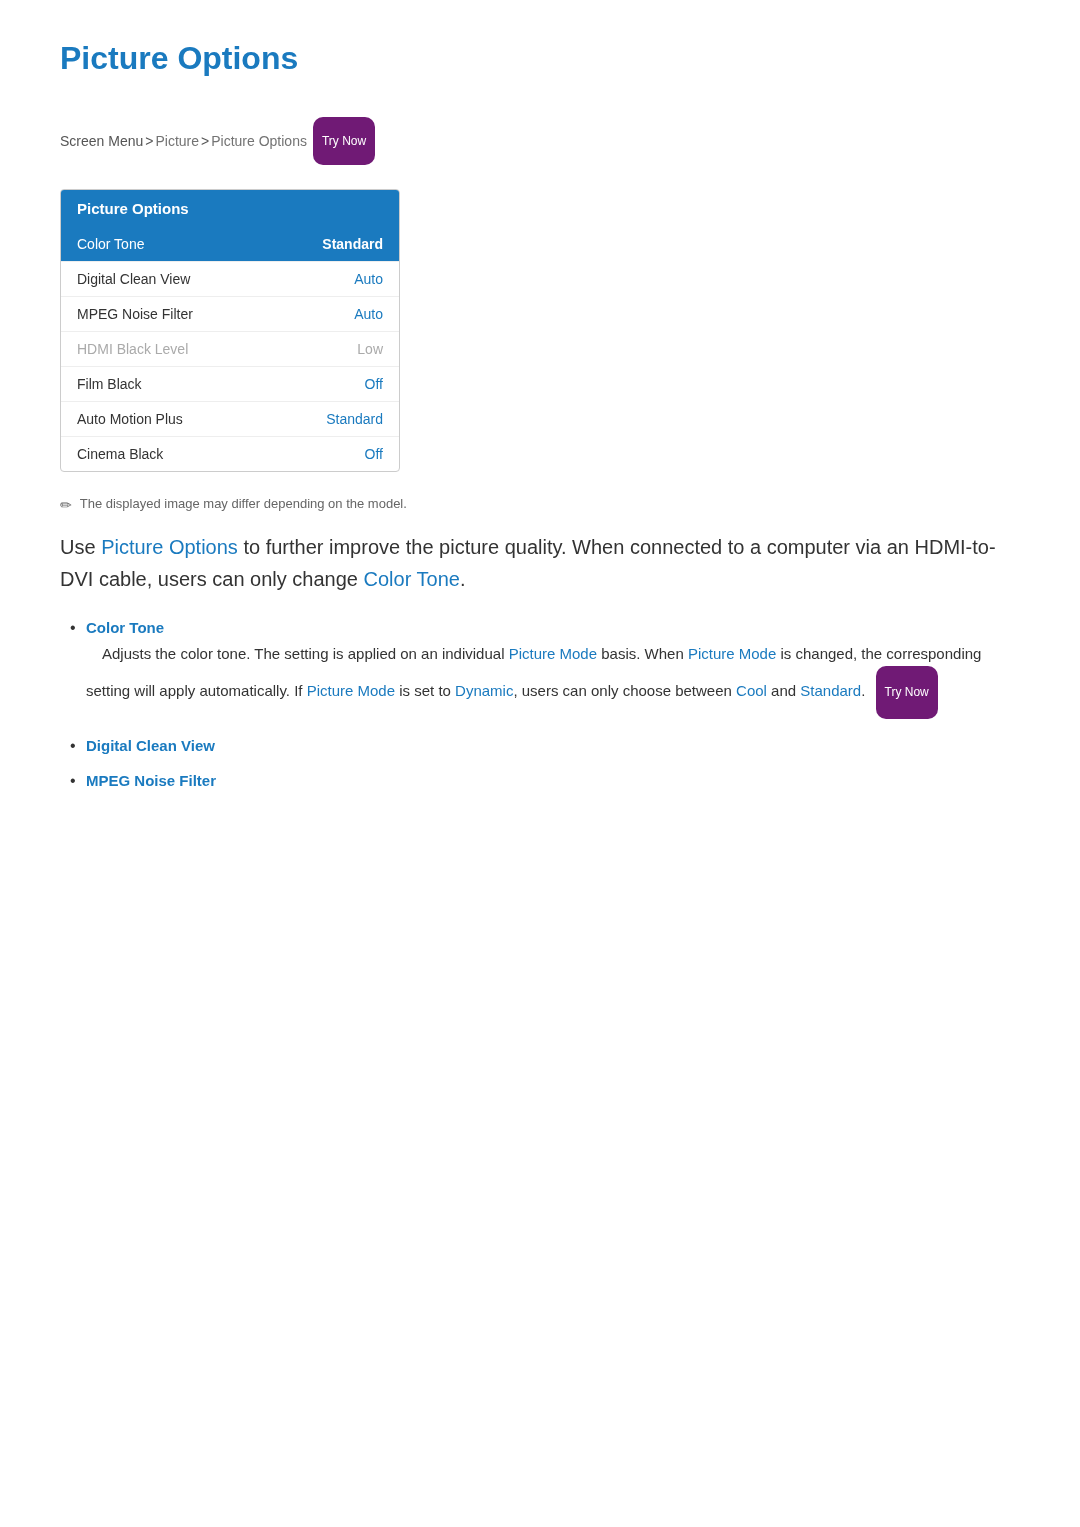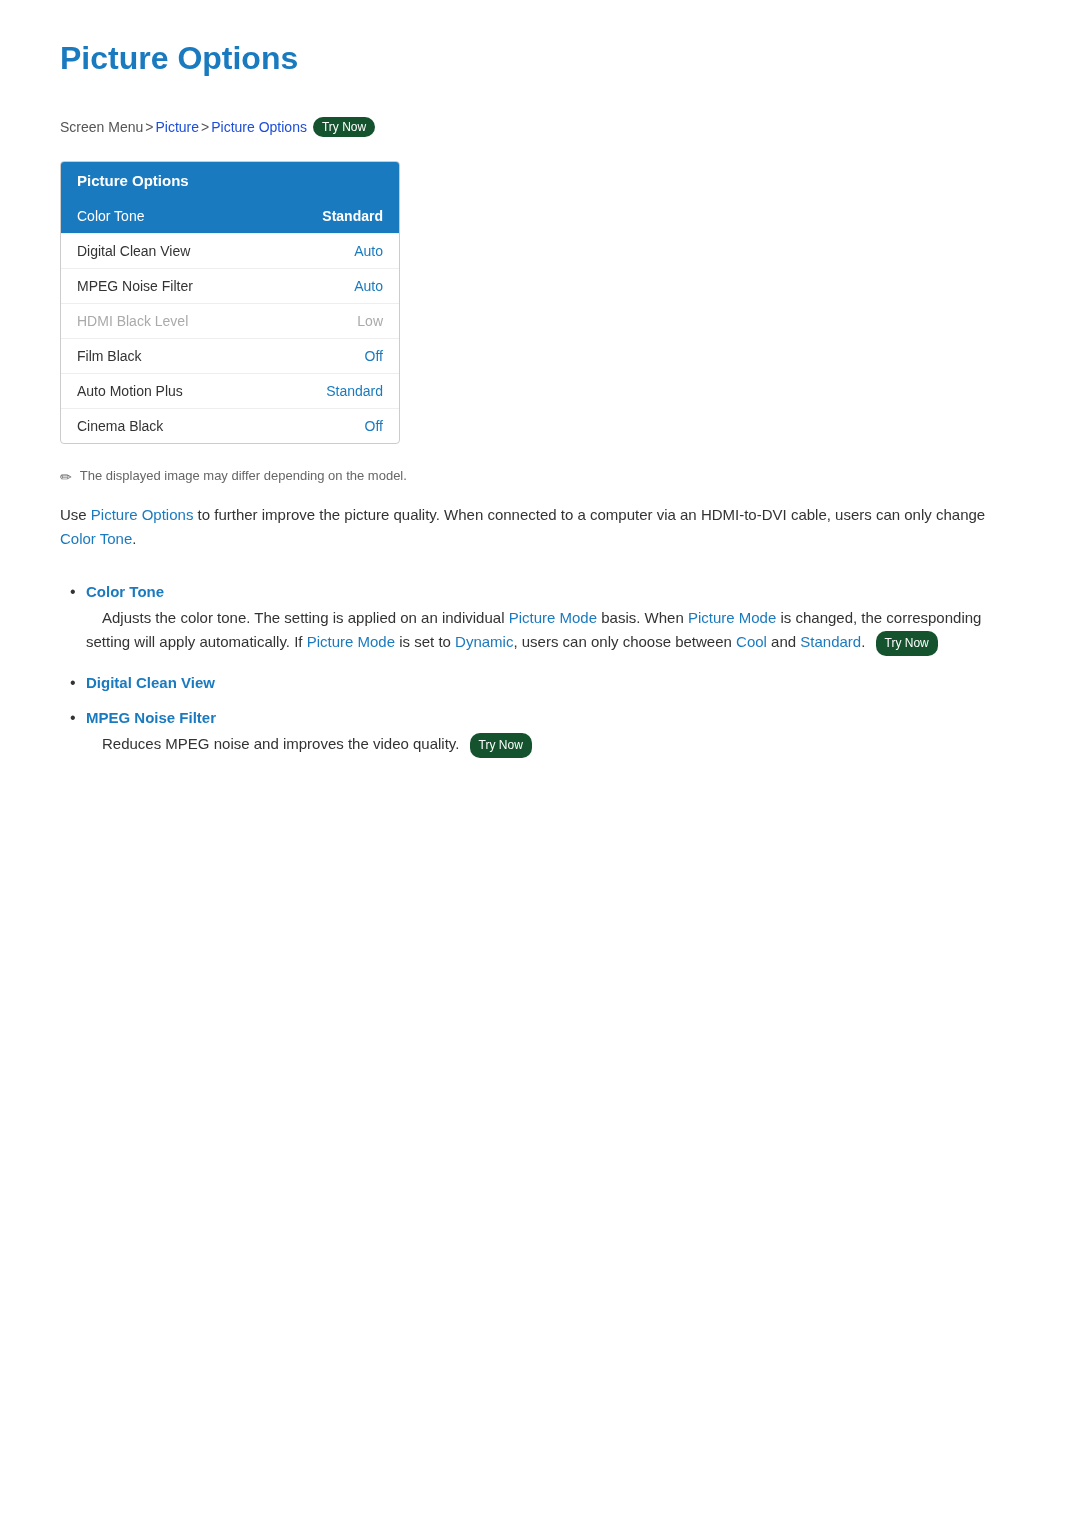--- a/index.html
+++ b/index.html
@@ -21,33 +21,33 @@
 
     .breadcrumb {
       font-size: 14px;
       color: #555;
       margin-bottom: 24px;
       display: flex;
       align-items: center;
       margin-top: 40px;
     }
     .breadcrumb .link {
-      color: #1d4ed8;
+      color: #737373;
       text-decoration: none;
     }
     .breadcrumb .separator {
       color: #555;
       margin: 0 2px;
     }
     .try-now-badge {
       display: inline-block;
-      background: #14532d;
+      background: #701a75;
       color: white;
       font-size: 12px;
-      padding: 3px 9px;
+      padding: 17px 9px;
       border-radius: 10px;
       margin-left: 6px;
       font-weight: normal;
     }
 
     .menu-box {
       border: 1px solid #cccccc;
       border-radius: 4px;
       width: 340px;
       margin-bottom: 24px;
@@ -100,23 +100,23 @@
       color: #666;
       font-size: 13px;
     }
     .pencil-icon {
       font-size: 14px;
       margin-top: 1px;
       flex-shrink: 0;
     }
 
     .body-text {
-      font-size: 15px;
+      font-size: 20px;
       line-height: 1.6;
-      margin-bottom: 32px;
+      margin-bottom: 24px;
       color: #333;
     }
     .body-link {
       color: #1a7abf;
       text-decoration: none;
     }
 
     .section-list {
       list-style: none;
       padding-left: 10px;
@@ -220,18 +220,15 @@
       Adjusts the color tone. The setting is applied on an individual <a class="body-link">Picture Mode</a> basis. When <a class="body-link">Picture Mode</a> is changed, the corresponding setting will apply automatically. If <a class="body-link">Picture Mode</a> is set to <a class="body-link">Dynamic</a>, users can only choose between <a class="body-link">Cool</a> and <a class="body-link">Standard</a>. <span class="try-now-badge">Try Now</span>
     </span>
   </li>
 
   <li>
     <span class="section-heading">Digital Clean View</span>
   </li>
 
   <li>
     <span class="section-heading">MPEG Noise Filter</span>
-    <span class="section-text">
-      Reduces MPEG noise and improves the video quality. <span class="try-now-badge">Try Now</span>
-    </span>
   </li>
 
 </ul>
 
 </body></html>

